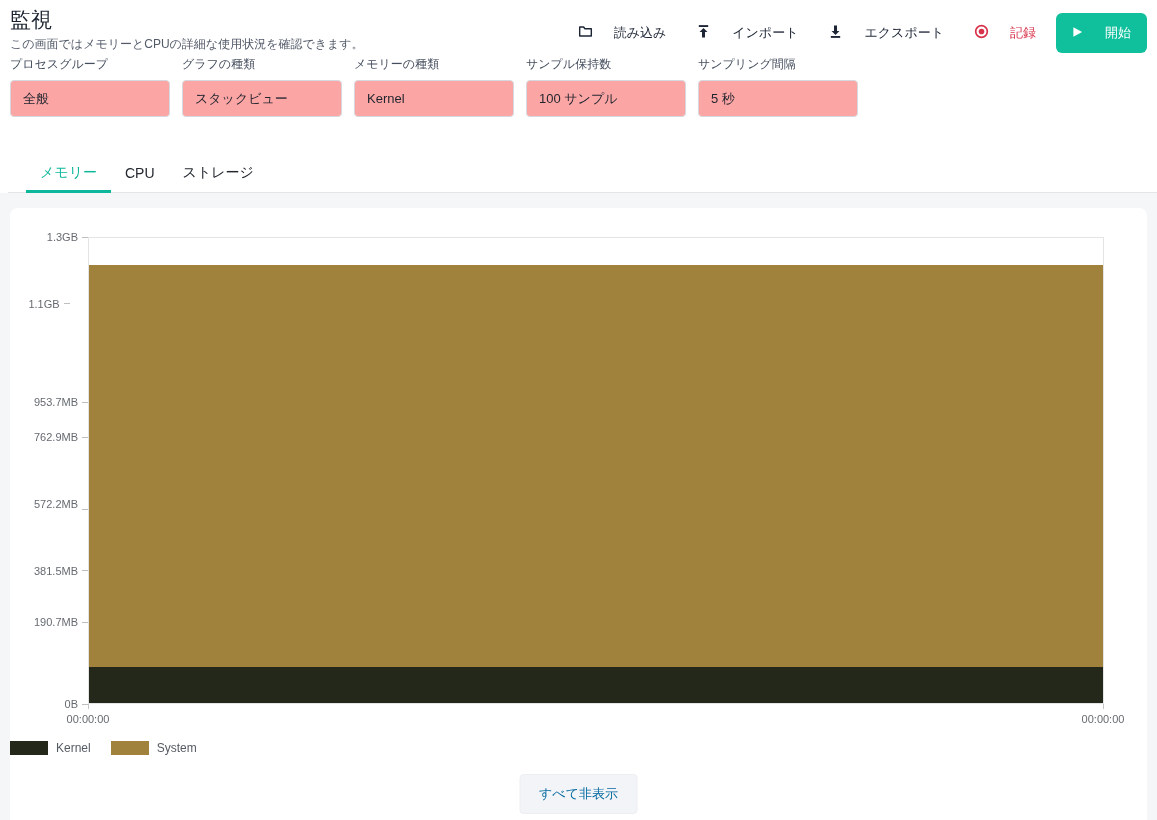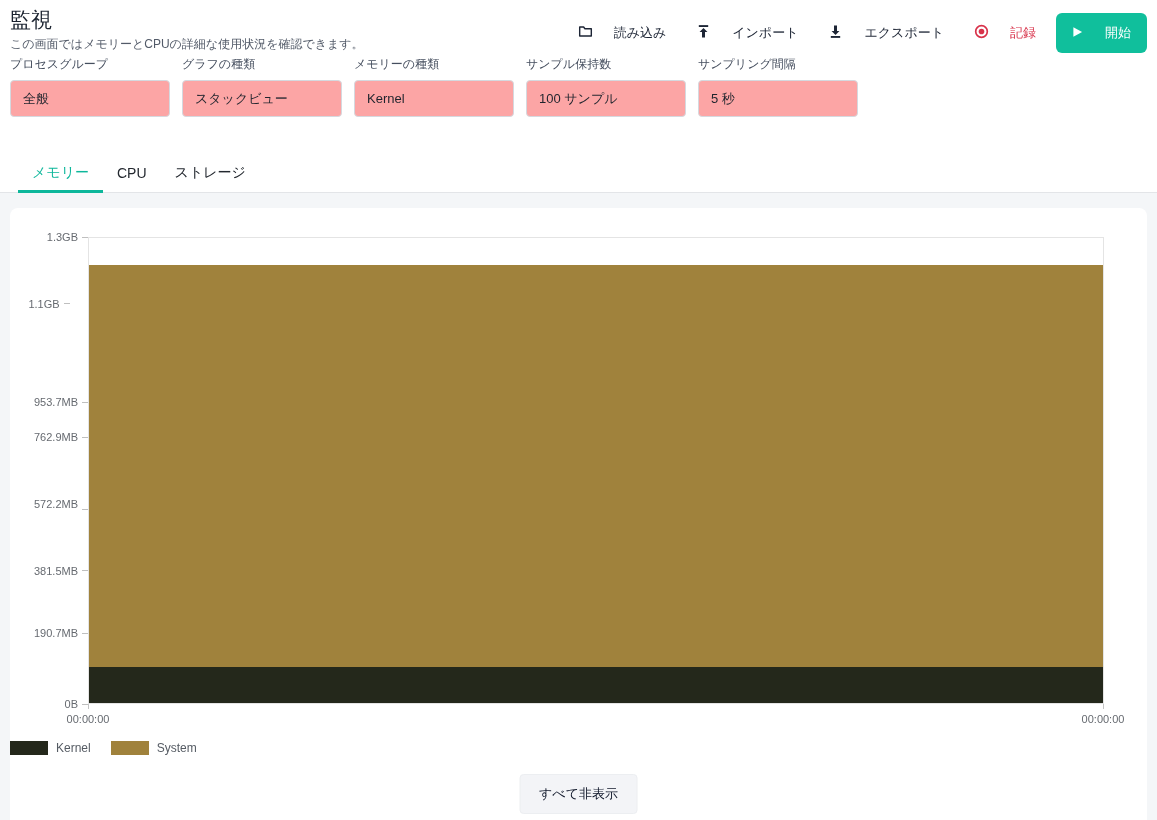--- a/index.html
+++ b/index.html
@@ -36,21 +36,21 @@
   .filter-label { display:block; font-size:12px; color:#454e5e; margin-bottom:7px; }
   .filter-input {
     width:160px; height:37px; background:#fca5a5;
     border:1px solid #d5d9df; border-radius:4px;
     display:flex; align-items:center; padding:0 12px;
     font-size:13px; color:#1f242d; cursor:pointer;
   }
 
   
   .tabs {
-    position:absolute; left:0; right:0; top:155px; height:38px;
+    position:absolute; left:8px; right:0; top:155px; height:38px;
     display:flex; padding-left:18px; border-bottom:1px solid #e3e5e8;
   }
   .tab {
     display:flex; align-items:center; padding:0 14px; margin-bottom:-1px;
     background:none; border:none; border-bottom:3px solid transparent;
     font-family:inherit; font-size:14px; color:#23282f; cursor:pointer;
   }
   .tab.active { color:#0db79b; border-bottom-color:#0db79b; }
 
   
@@ -89,21 +89,21 @@
     position:absolute; top:533px; left:0; width:100%;
     display:flex; align-items:center; gap:20px;
   }
   .legend-item { display:flex; align-items:center; gap:8px; font-size:12px; color:#555b63; cursor:pointer; }
   .swatch { width:38px; height:14px; background:#999; }
 
   
   .hide-btn {
     position:absolute; top:566px; left:50%; transform:translateX(-50%);
     background:#f3f4f7; border:1px solid #eceef1; border-radius:4px;
-    padding:10px 19px; font-family:inherit; font-size:13px; color:#0f172a; cursor:pointer;
+    padding:10px 19px; font-family:inherit; font-size:13px; color:#0369a1; cursor:pointer;
   }
 </style>
 </head>
 <body>
 
 <div class="title-block">
   <h1 class="page-title">監視</h1>
   <p class="page-subtitle">この画面ではメモリーとCPUの詳細な使用状況を確認できます。</p>
 </div>
 
@@ -201,21 +201,21 @@
       </div>
     <div class="ytick" style="top: 229.143px;">
         <span>762.9MB</span>
       </div>
     <div class="ytick" style="top: 295.857px; align-items: flex-end;">
         <span>572.2MB</span>
       </div>
     <div class="ytick" style="top: 362.571px;">
         <span>381.5MB</span>
       </div>
-    <div class="ytick" style="top: 425px;">
+    <div class="ytick" style="top: 414px;">
         <span>190.7MB</span>
       </div>
     <div class="ytick" style="top: 496px;">
         <span>0B</span>
       </div>
 
     <div class="xtick-mark left"></div>
     <div class="xtick-mark right"></div>
     <div class="xtick-label left">00:00:00</div>
     <div class="xtick-label right">00:00:00</div>

